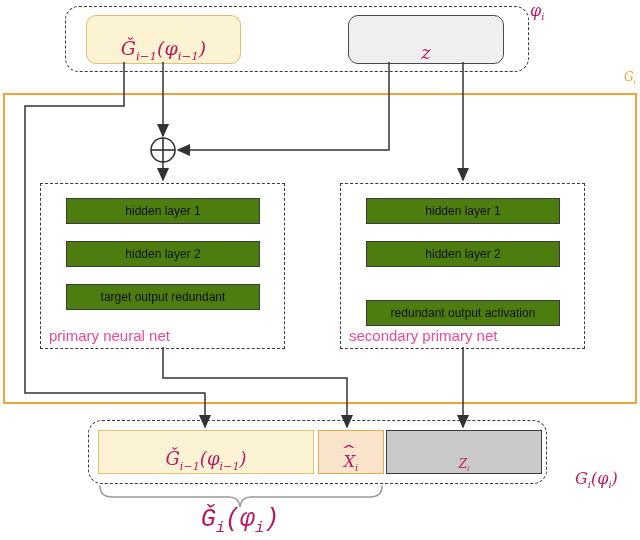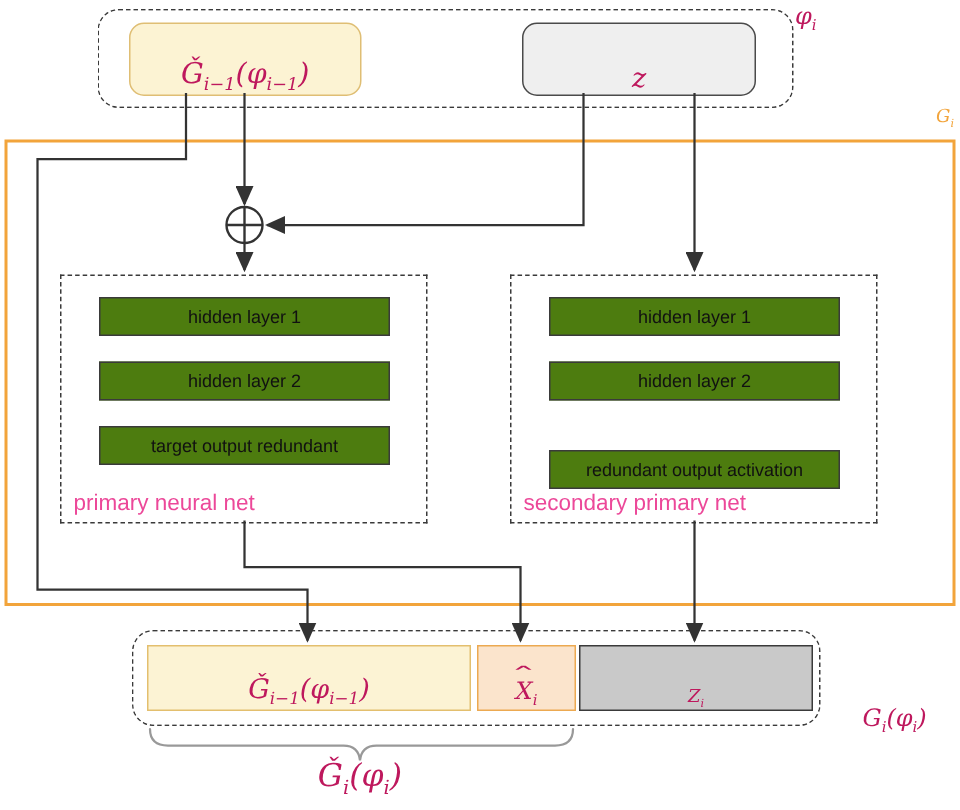--- a/index.html
+++ b/index.html
@@ -114,21 +114,22 @@
   }
   .gi-label sub{color:#F2A43B;}
   .giphi-label{
     position:absolute;left:552px;top:469px;
     font-size:16px;
     margin-left:23px;
   }
   .brace-label{
     position:absolute;left:175px;top:505px;width:130px;
     text-align:center;
-    font-size:21px;
+    font-size:25px;
+    font-family:Liberation Mono, monospace;
   }
   svg.wires{
     position:absolute;left:0;top:0;
     pointer-events:none;
     z-index:6;
   }
 </style>
 </head>
 <body>
 

